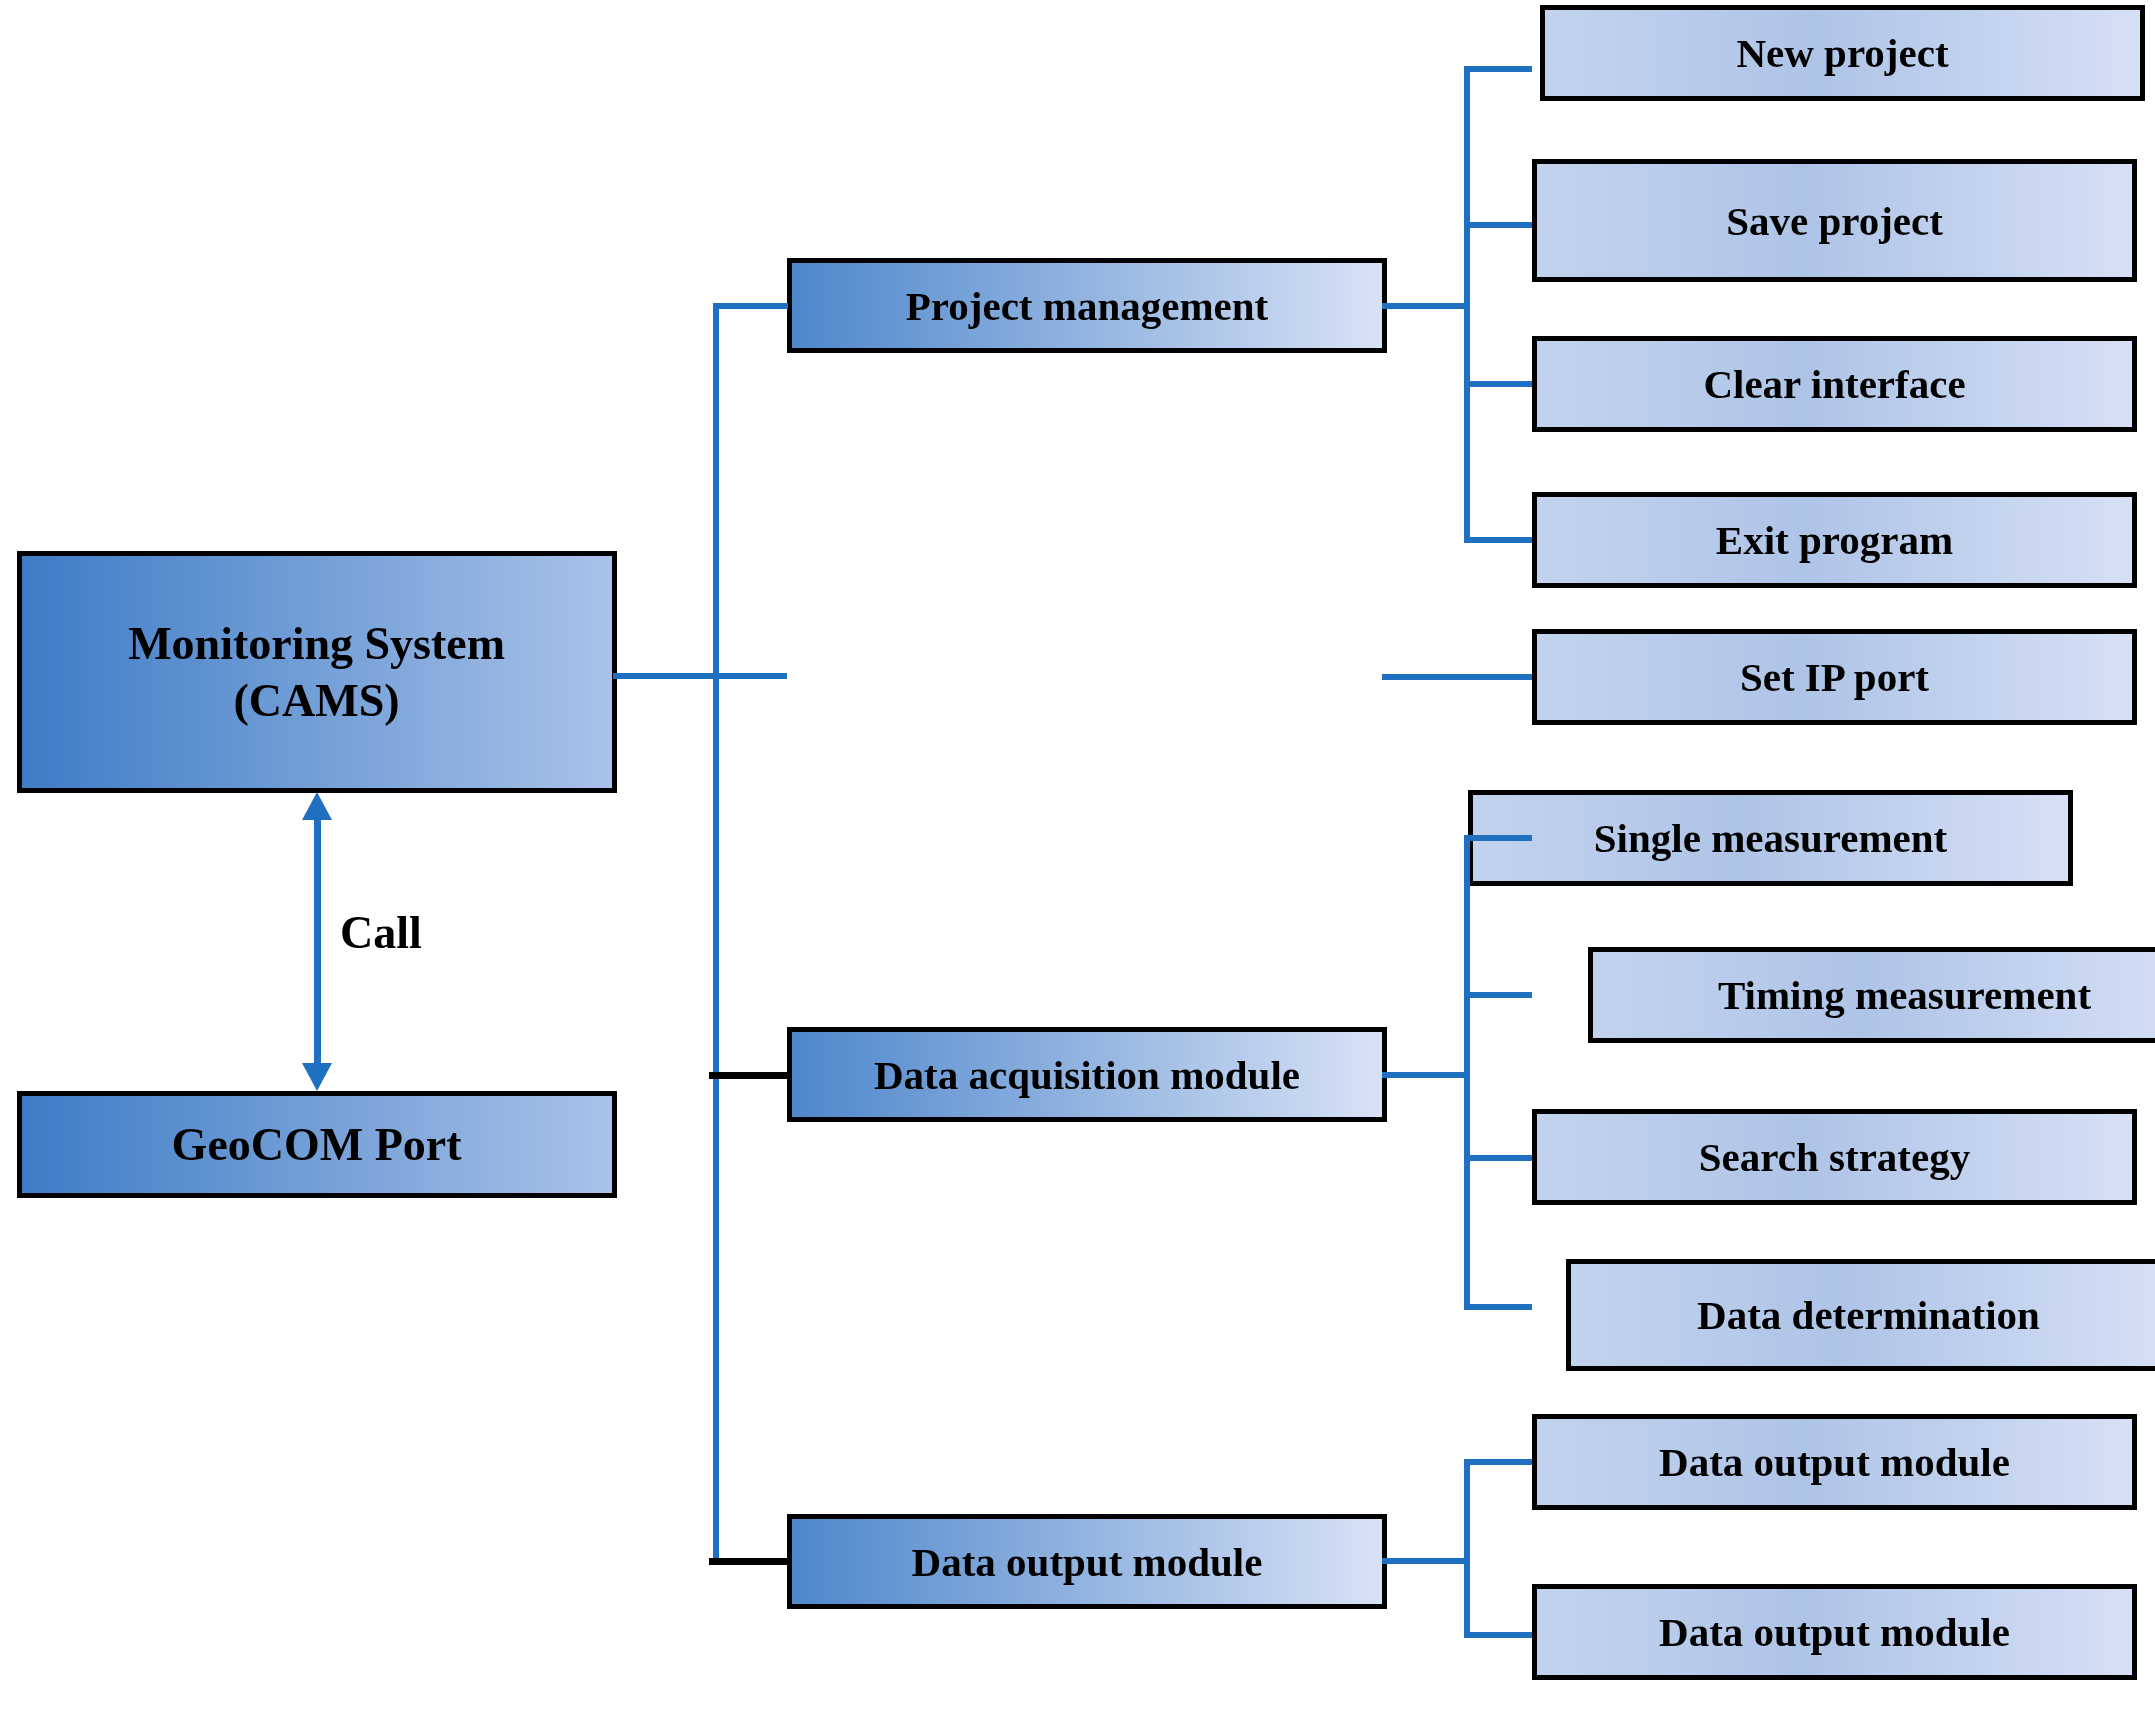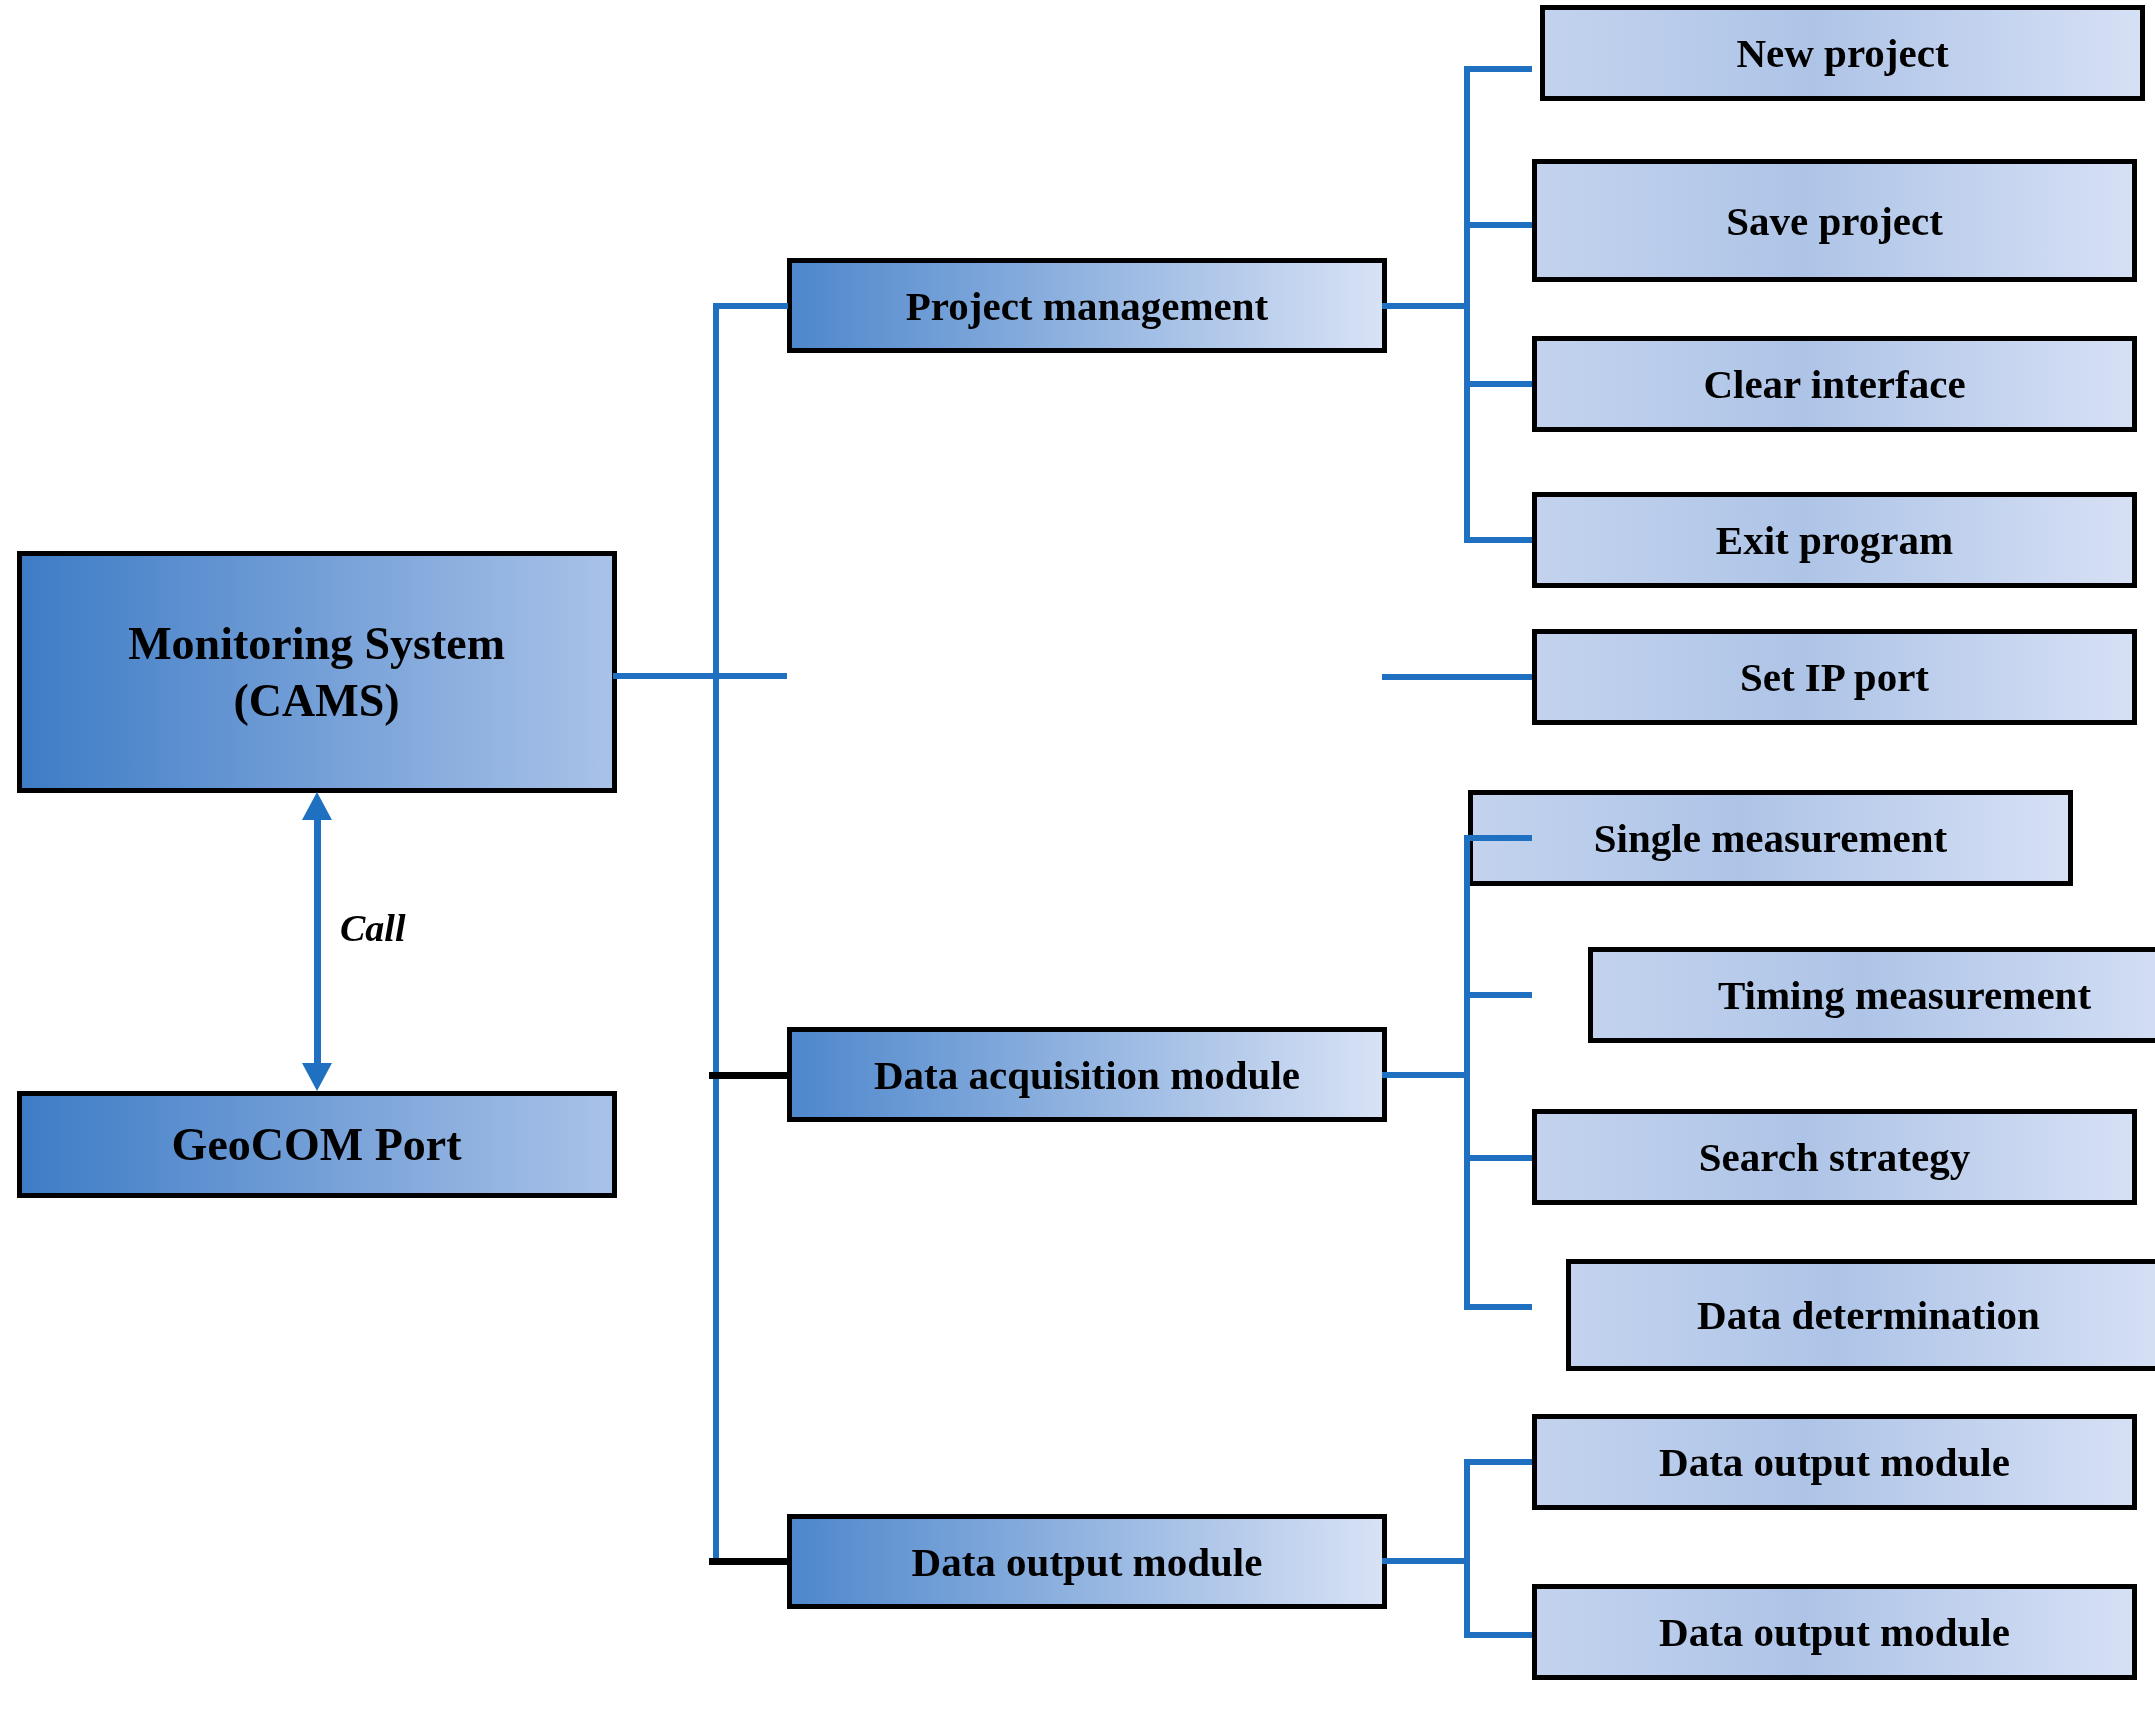--- a/index.html
+++ b/index.html
@@ -46,23 +46,22 @@
     border-bottom: 28px solid var(--connector-blue);
   }
   .arrow-head.down {
     border-left: 15.7px solid transparent;
     border-right: 15.7px solid transparent;
     border-top: 28px solid var(--connector-blue);
   }
   .call-label {
     position: absolute;
     font-weight: bold;
-    font-size: 38px;
+    font-size: 46px;
     color: var(--text, #000);
-    font-style: italic;
   }
 </style>
 </head>
 <body>
 
 <div class="stage">
 
   <div class="box root" style="left:16.6px; top:551px; width:600px; height:242px;">
     <span>Monitoring System</span>
     <span>(CAMS)</span>

